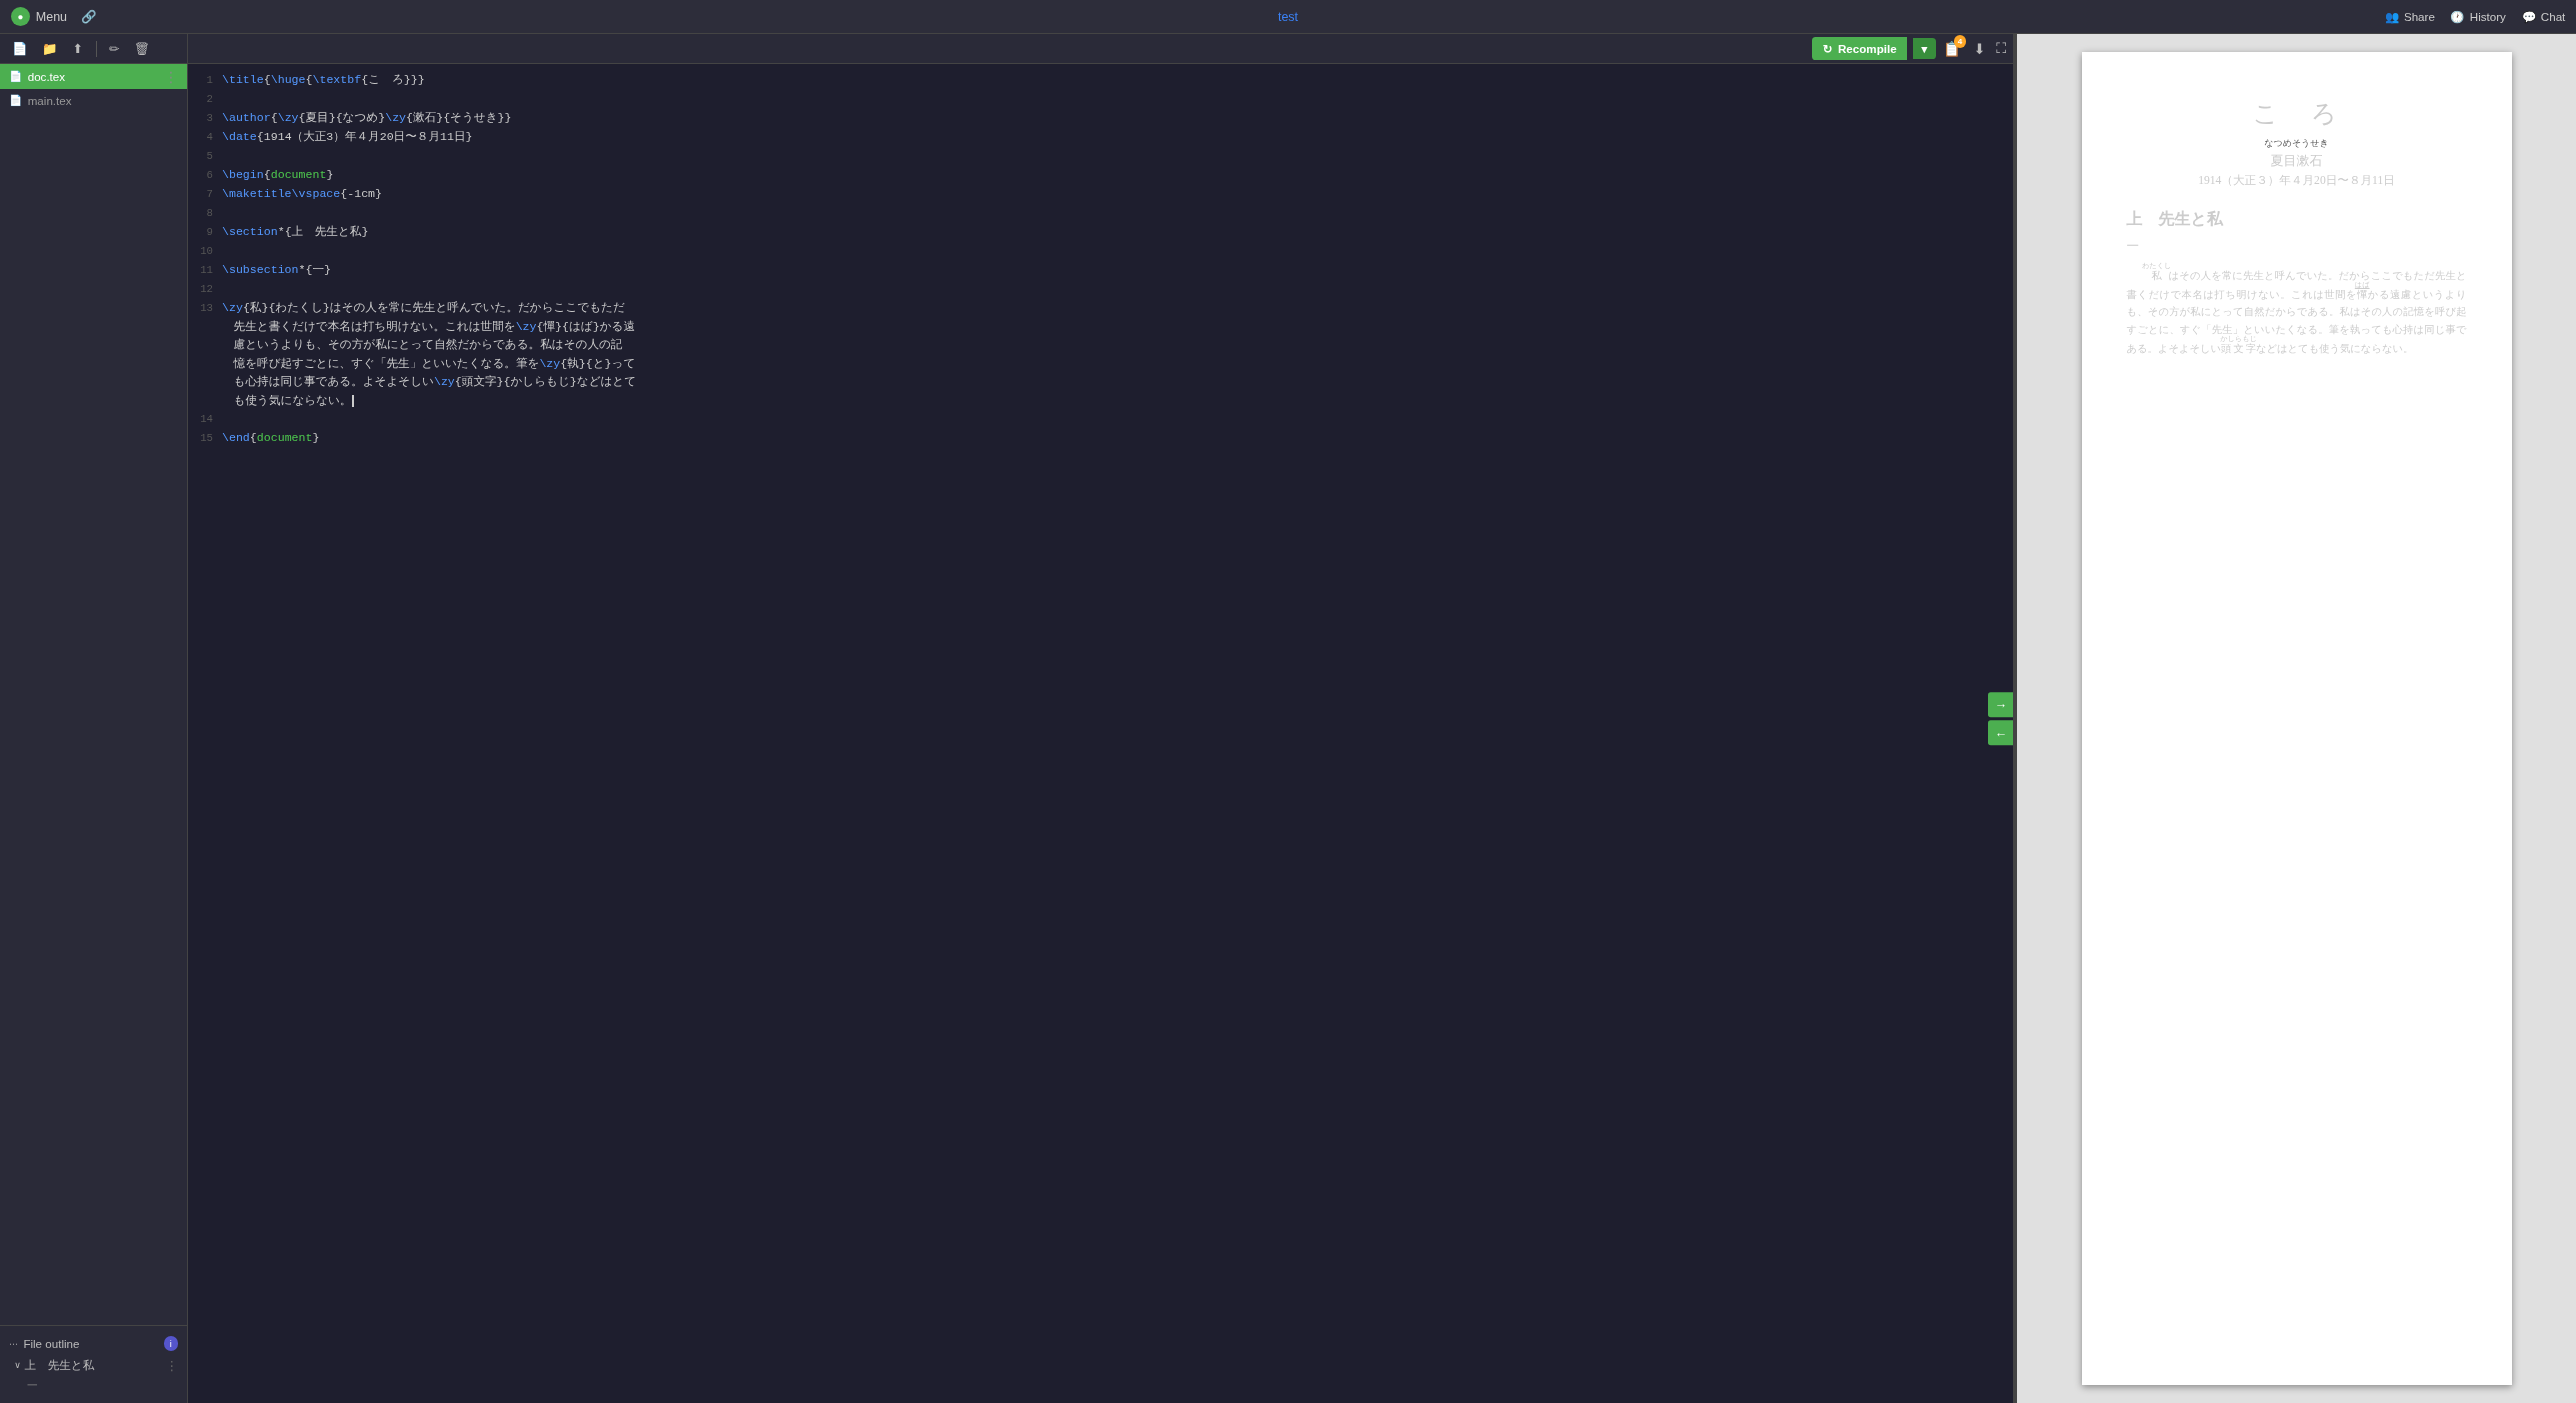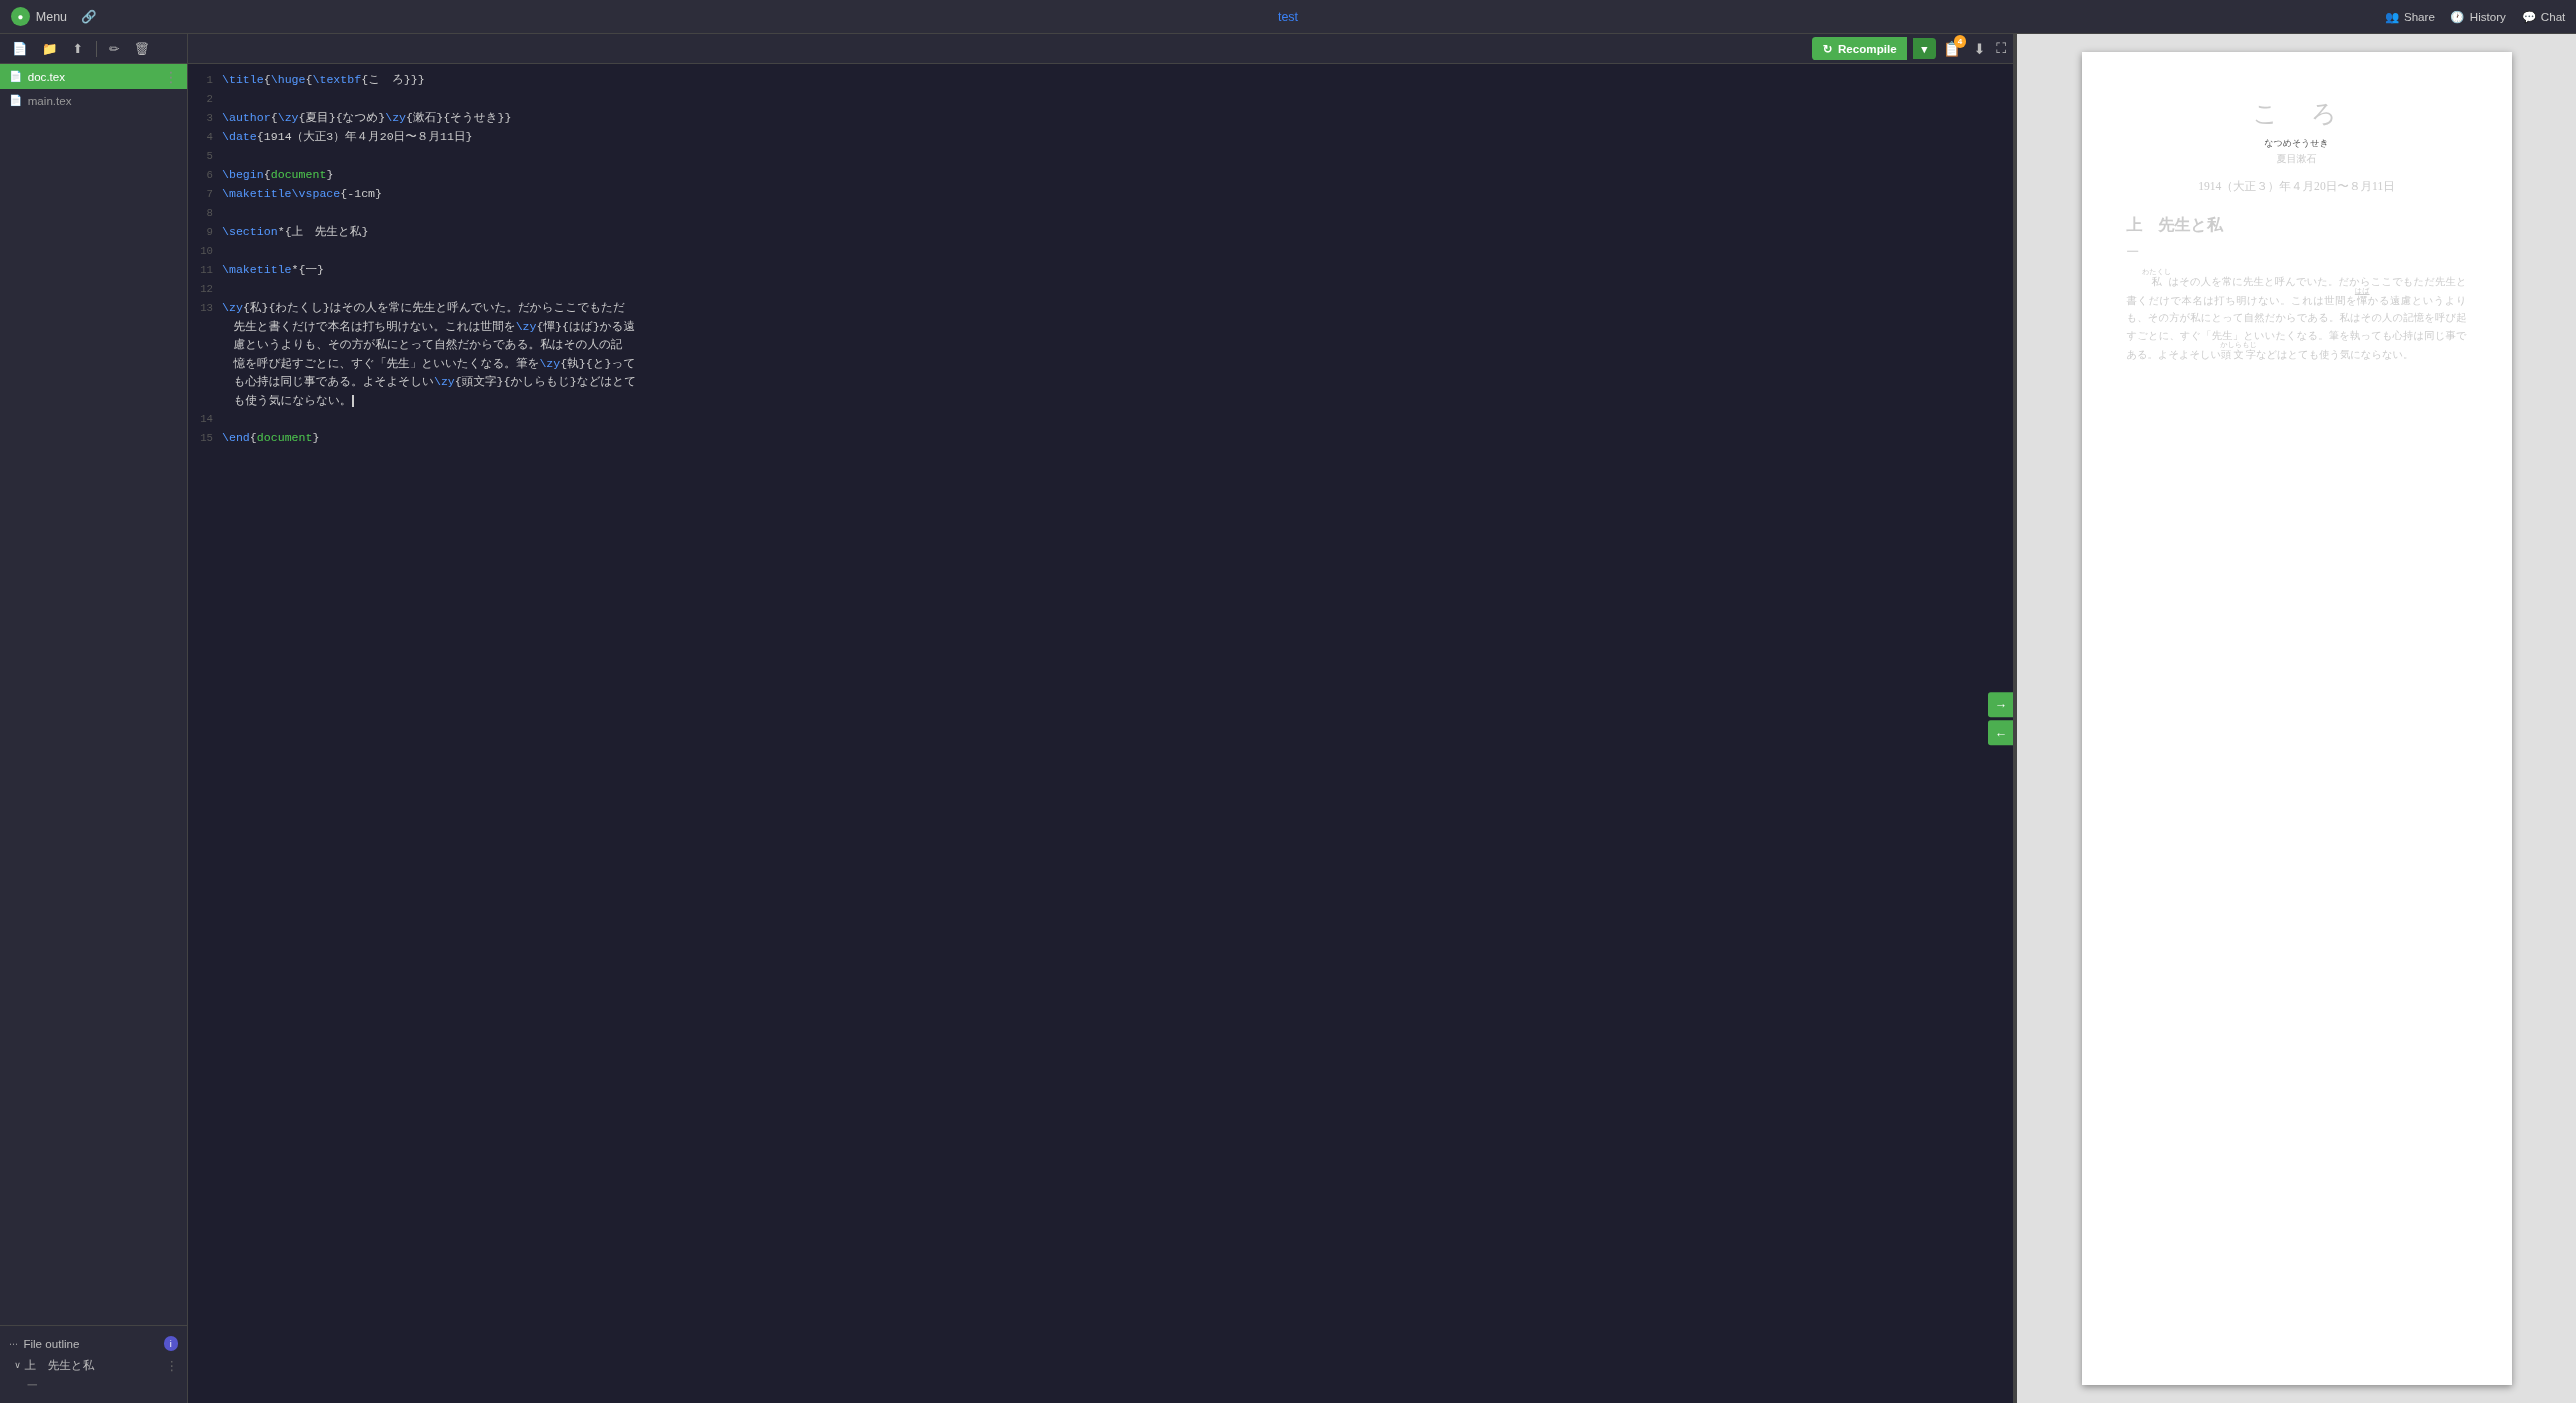--- a/index.html
+++ b/index.html
@@ -272,22 +272,22 @@
       letter-spacing: 3.6px;
     }
     .pdf-author-label {
       text-align: center;
       font-size: 9px;
       color: #555;
       margin-bottom: 1.8px;
     }
     .pdf-author {
       text-align: center;
-      font-size: 10px;
-      margin-bottom: 13px;
+      font-size: 13px;
+      margin-bottom: 3px;
     }
     .pdf-date {
       text-align: center;
       font-size: 11.6px;
       margin-bottom: 21.5px;
     }
     .pdf-section {
       font-size: 16px;
       font-weight: bold;
       margin-bottom: 7.2px;
@@ -443,21 +443,21 @@
       <div class="code-line">
         <span class="line-num">9</span>
         <span class="line-content"><span class="kw-blue">\section</span>*{上　先生と私}</span>
       </div>
       <div class="code-line">
         <span class="line-num">10</span>
         <span class="line-content"></span>
       </div>
       <div class="code-line">
         <span class="line-num">11</span>
-        <span class="line-content"><span class="kw-blue">\maketitle</span>*{一}</span>
+        <span class="line-content"><span class="kw-blue">\subsection</span>*{一}</span>
       </div>
       <div class="code-line">
         <span class="line-num">12</span>
         <span class="line-content"></span>
       </div>
       <div class="code-line">
         <span class="line-num" style="padding-top:0.9px;">13</span>
         <span class="line-content"><span class="kw-blue">\zy</span>{私}{わたくし}はその人を常に先生と呼んでいた。だからここでもただ<br>　先生と書くだけで本名は打ち明けない。これは世間を<span class="kw-blue">\zy</span>{憚}{はば}かる遠<br>　慮というよりも、その方が私にとって自然だからである。私はその人の記<br>　憶を呼び起すごとに、すぐ「先生」といいたくなる。筆を<span class="kw-blue">\zy</span>{執}{と}って<br>　も心持は同じ事である。よそよそしい<span class="kw-blue">\zy</span>{頭文字}{かしらもじ}などはとて<br>　も使う気にならない。<span style="display:inline-block;width:1.8px;height:12.5px;background:#ccc;vertical-align:middle;margin-left:0.9px;"></span></span>
       </div>
       <div class="code-line">

